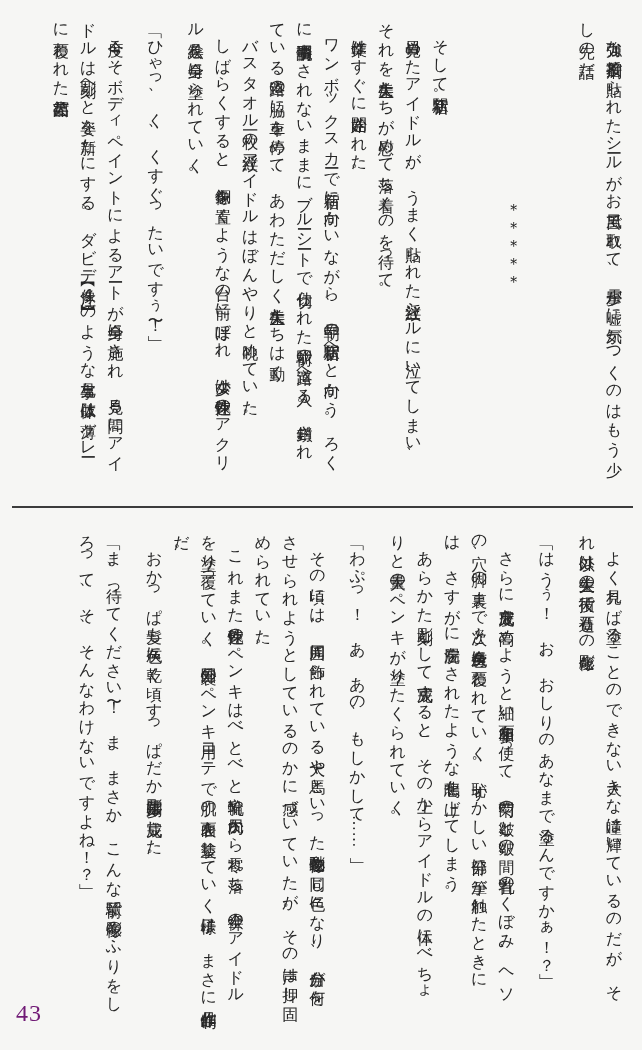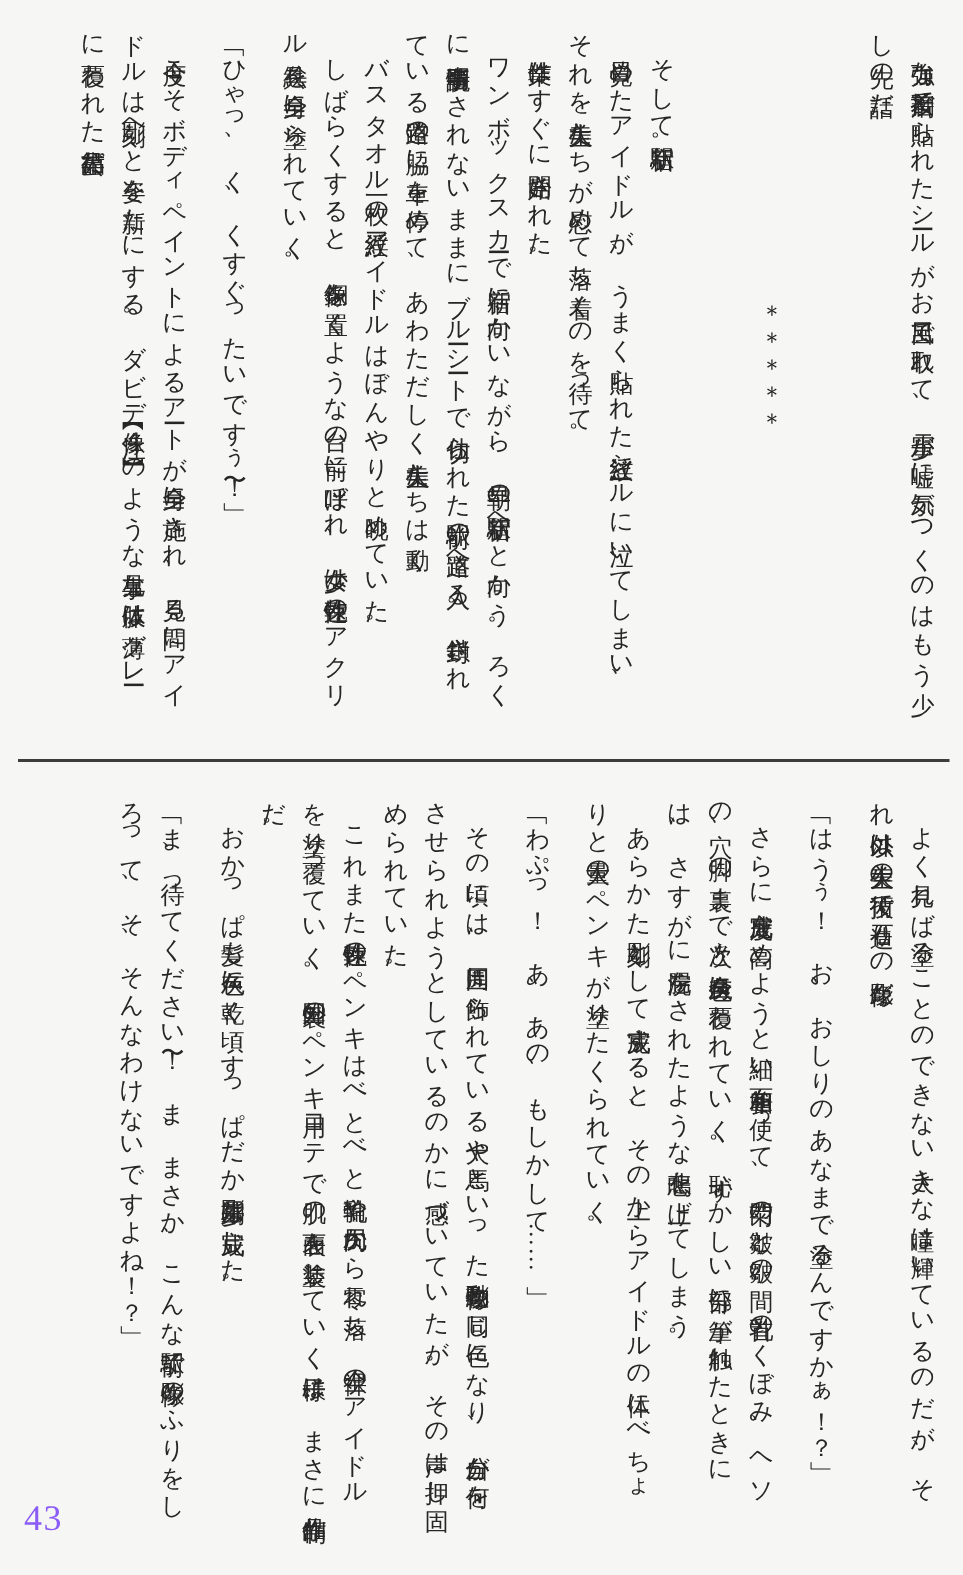--- a/index.html
+++ b/index.html
@@ -63,21 +63,21 @@
     border: none;
     margin: 0;
     padding: 0;
   }
   .page-number {
     position: absolute;
     left: 16px;
     top: 1000px;
     font-size: 24px;
     letter-spacing: 1px;
-    color: #8b5cf6;
+    color: #701a75;
   }
 </style>
 </head>
 <body>
 
 <div class="page">
 
   <section class="vblock vblock-top">
     <p class="para">強力な接着剤で貼られたシールがお風呂で取れて、雪歩が嘘に気がつくのはもう少し先の話だ。</p>
     <p class="separator">＊＊＊＊＊</p>

